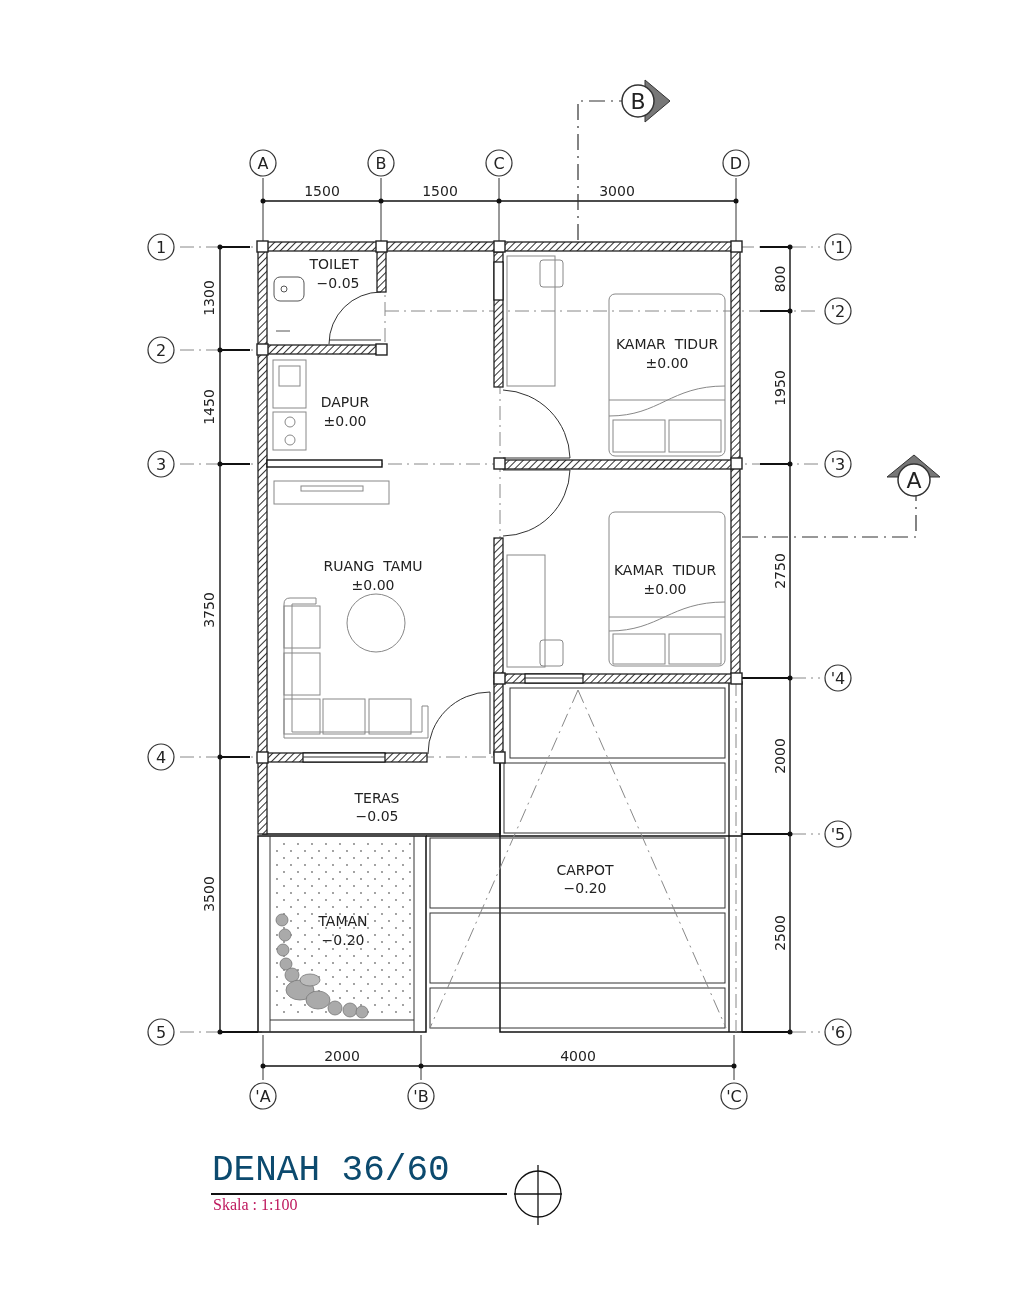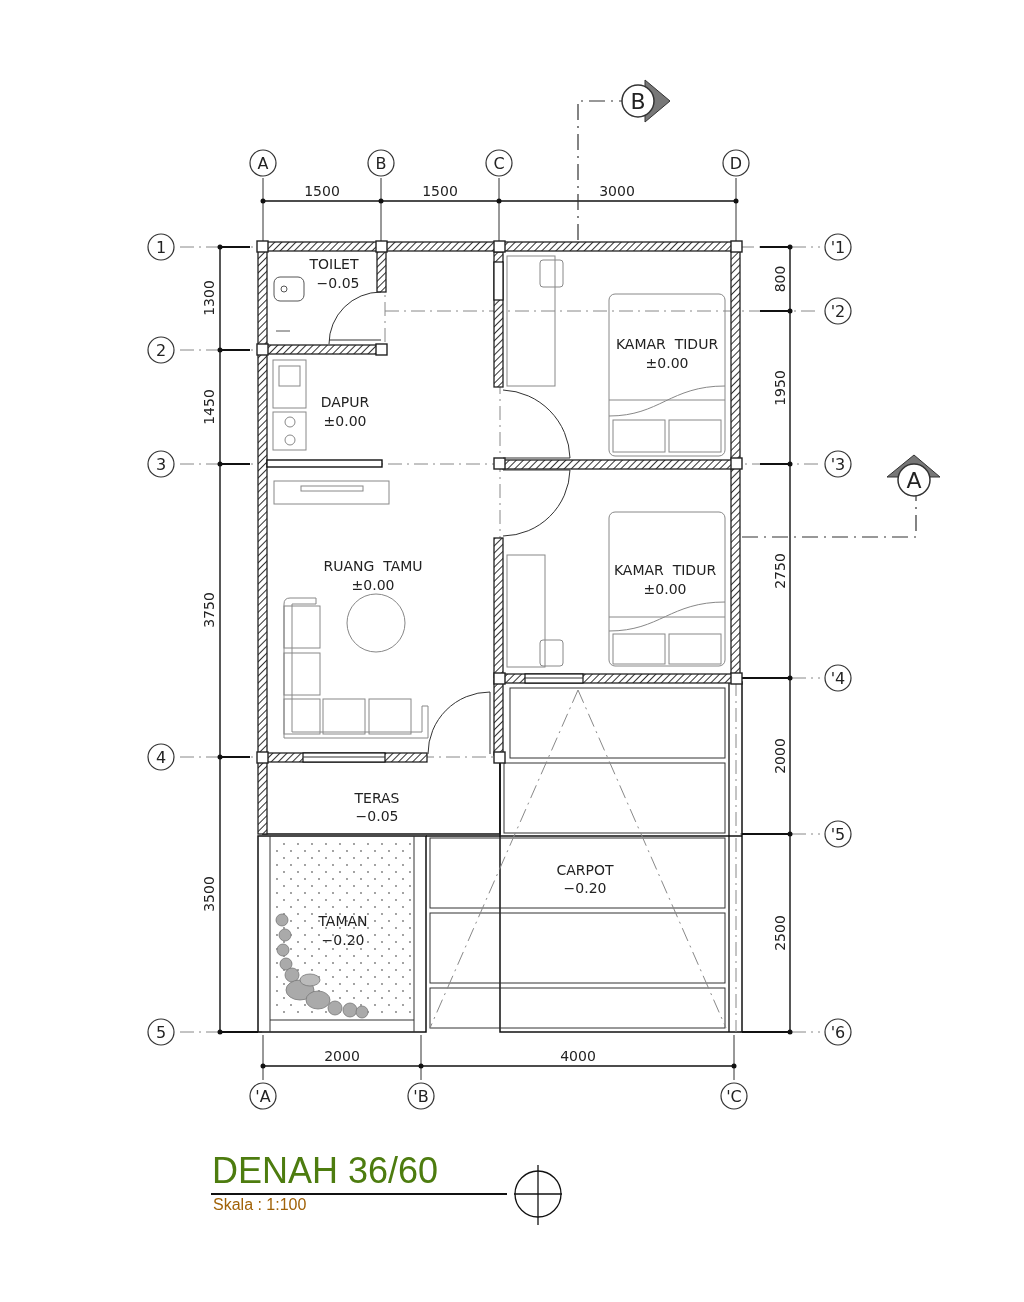--- a/index.html
+++ b/index.html
@@ -10,22 +10,22 @@
   .dim { font-size: 14px; text-anchor: middle; }
   .grid { font-size: 16px; text-anchor: middle; dominant-baseline: central; }
   .wall { fill: url(#hatch); stroke: #222; stroke-width: 1.3; }
   .col { fill: #fff; stroke: #222; stroke-width: 1.4; }
   .thin { stroke: #333; stroke-width: 1; fill: none; }
   .thick { stroke: #111; stroke-width: 2; fill: none; }
   .furn { stroke: #888; stroke-width: 1; fill: none; }
   .axis { stroke: #888; stroke-width: 1; stroke-dasharray: 14 5 2 5; fill: none; }
   .sec { stroke: #333; stroke-width: 1.2; stroke-dasharray: 16 6 2 6; fill: none; }
   .bub { fill: #fff; stroke: #333; stroke-width: 1.2; }
-  .title-text { position: absolute; left: 212px; top: 1150px; font-size: 36px; color: #4d7c0f; font-family: Liberation Sans, sans-serif; }
-  .scale-text { position: absolute; left: 213px; top: 1196px; font-size: 16px; color: #a16207; font-family: Liberation Sans, sans-serif; }
+  .title-text { position: absolute; left: 212px; top: 1150px; font-size: 36px; color: #0c4a6e; font-family: Liberation Mono, monospace; }
+  .scale-text { position: absolute; left: 213px; top: 1196px; font-size: 16px; color: #be185d; font-family: Liberation Serif, serif; }
   .title-line { position: absolute; left: 211px; top: 1193px; width: 296px; height: 1.5px; background: #111; }
 </style>
 </head>
 <body>
 
 <svg width="1024" height="1302" viewBox="0 0 1024 1302" xmlns="http://www.w3.org/2000/svg">
   <defs>
     <pattern id="hatch" width="5" height="5" patternUnits="userSpaceOnUse" patternTransform="rotate(45)">
       <rect width="5" height="5" fill="#fff"></rect>
       <line x1="0" y1="0" x2="0" y2="5" stroke="#333" stroke-width="2"></line>

